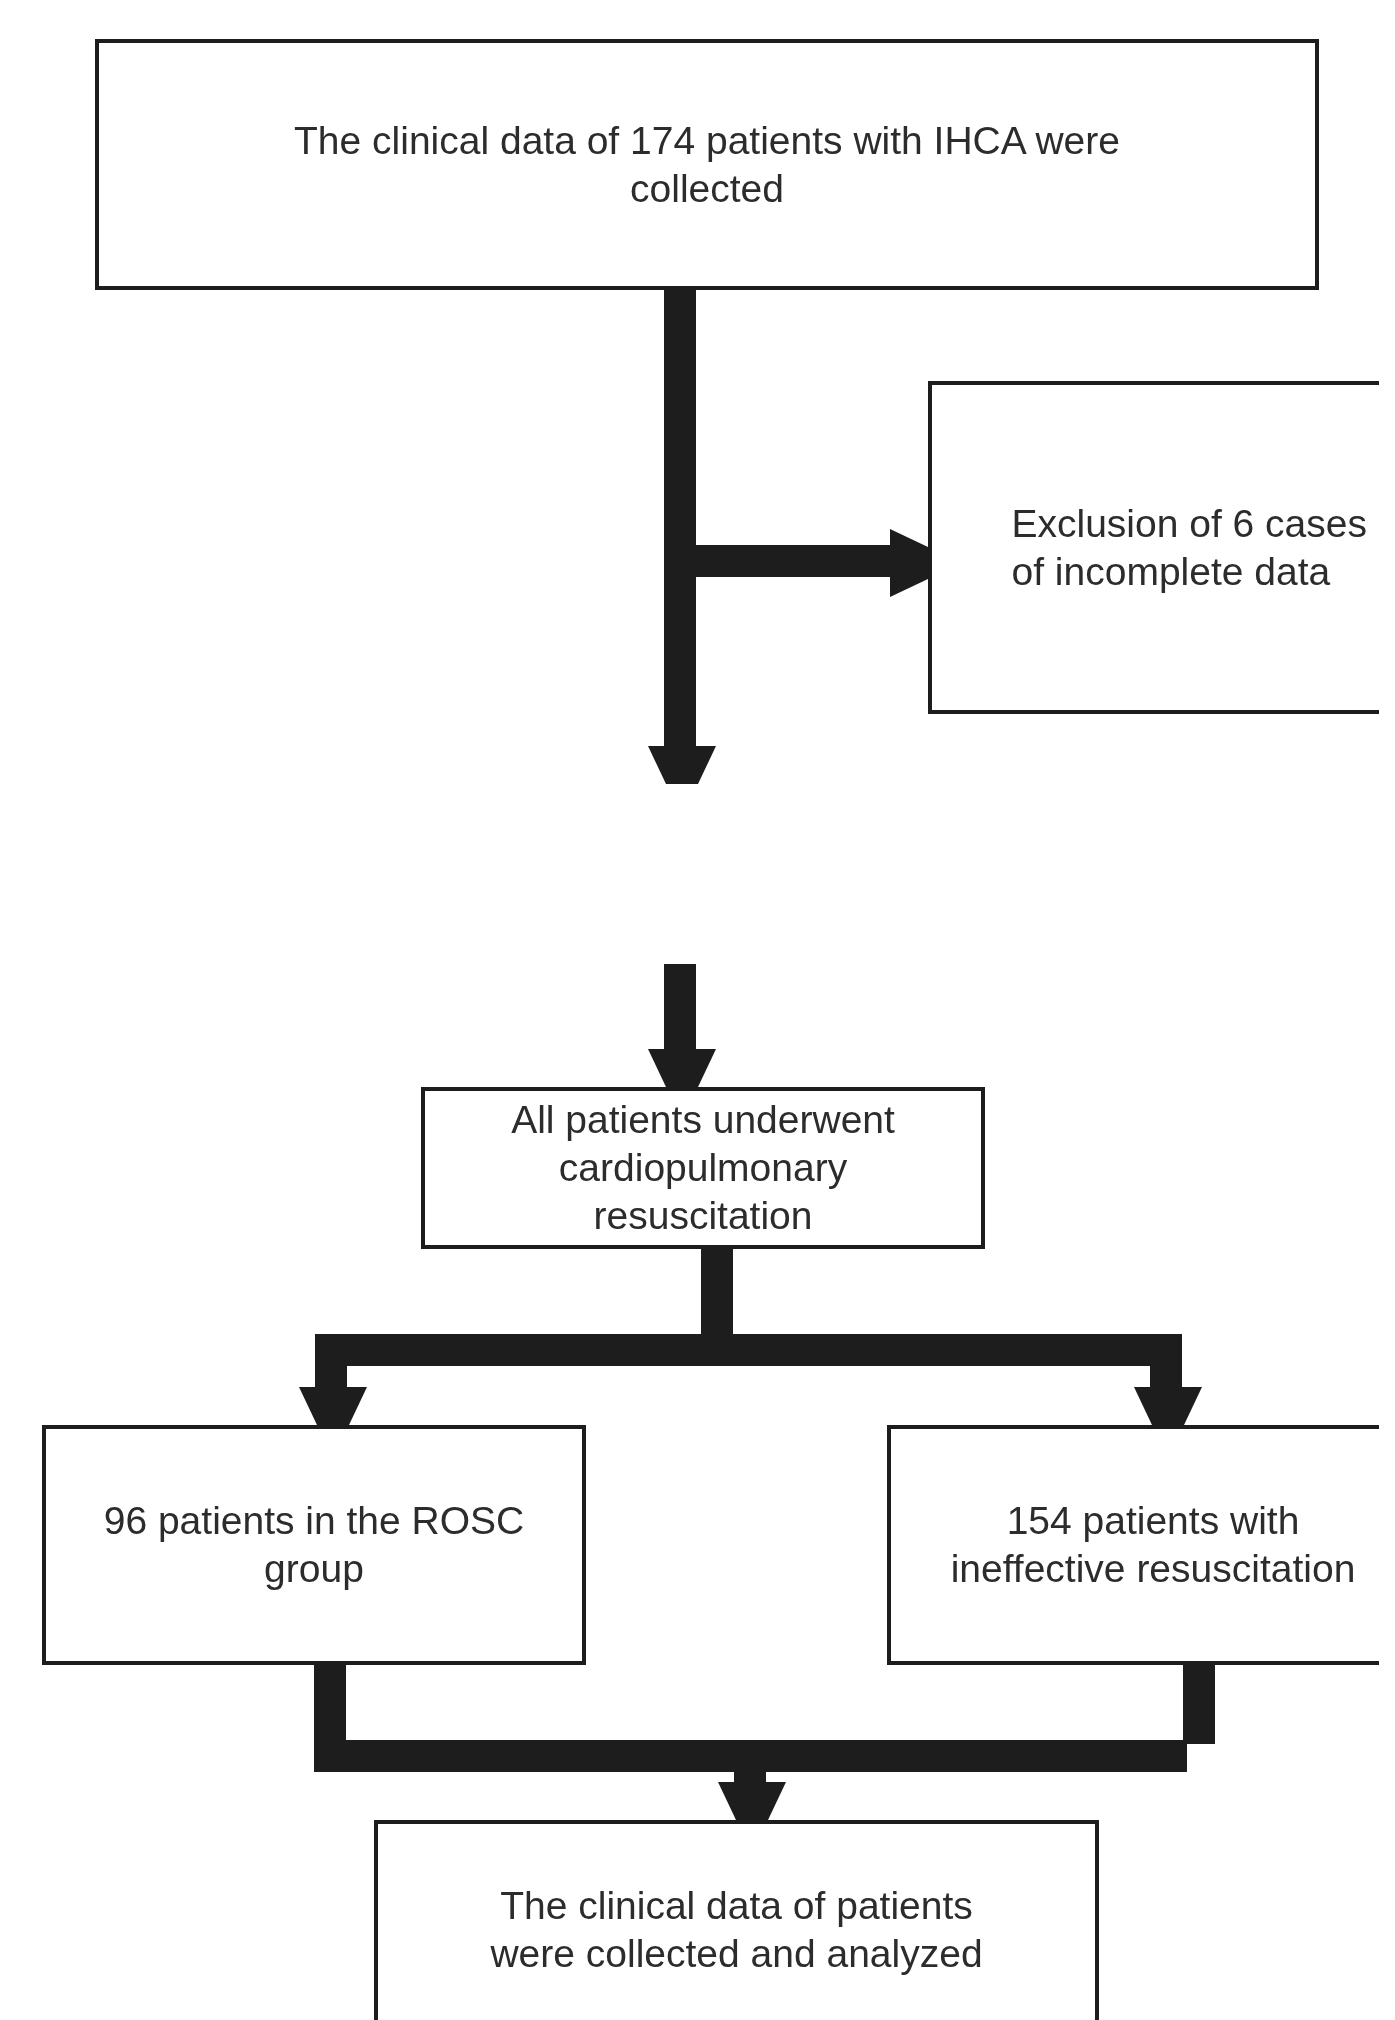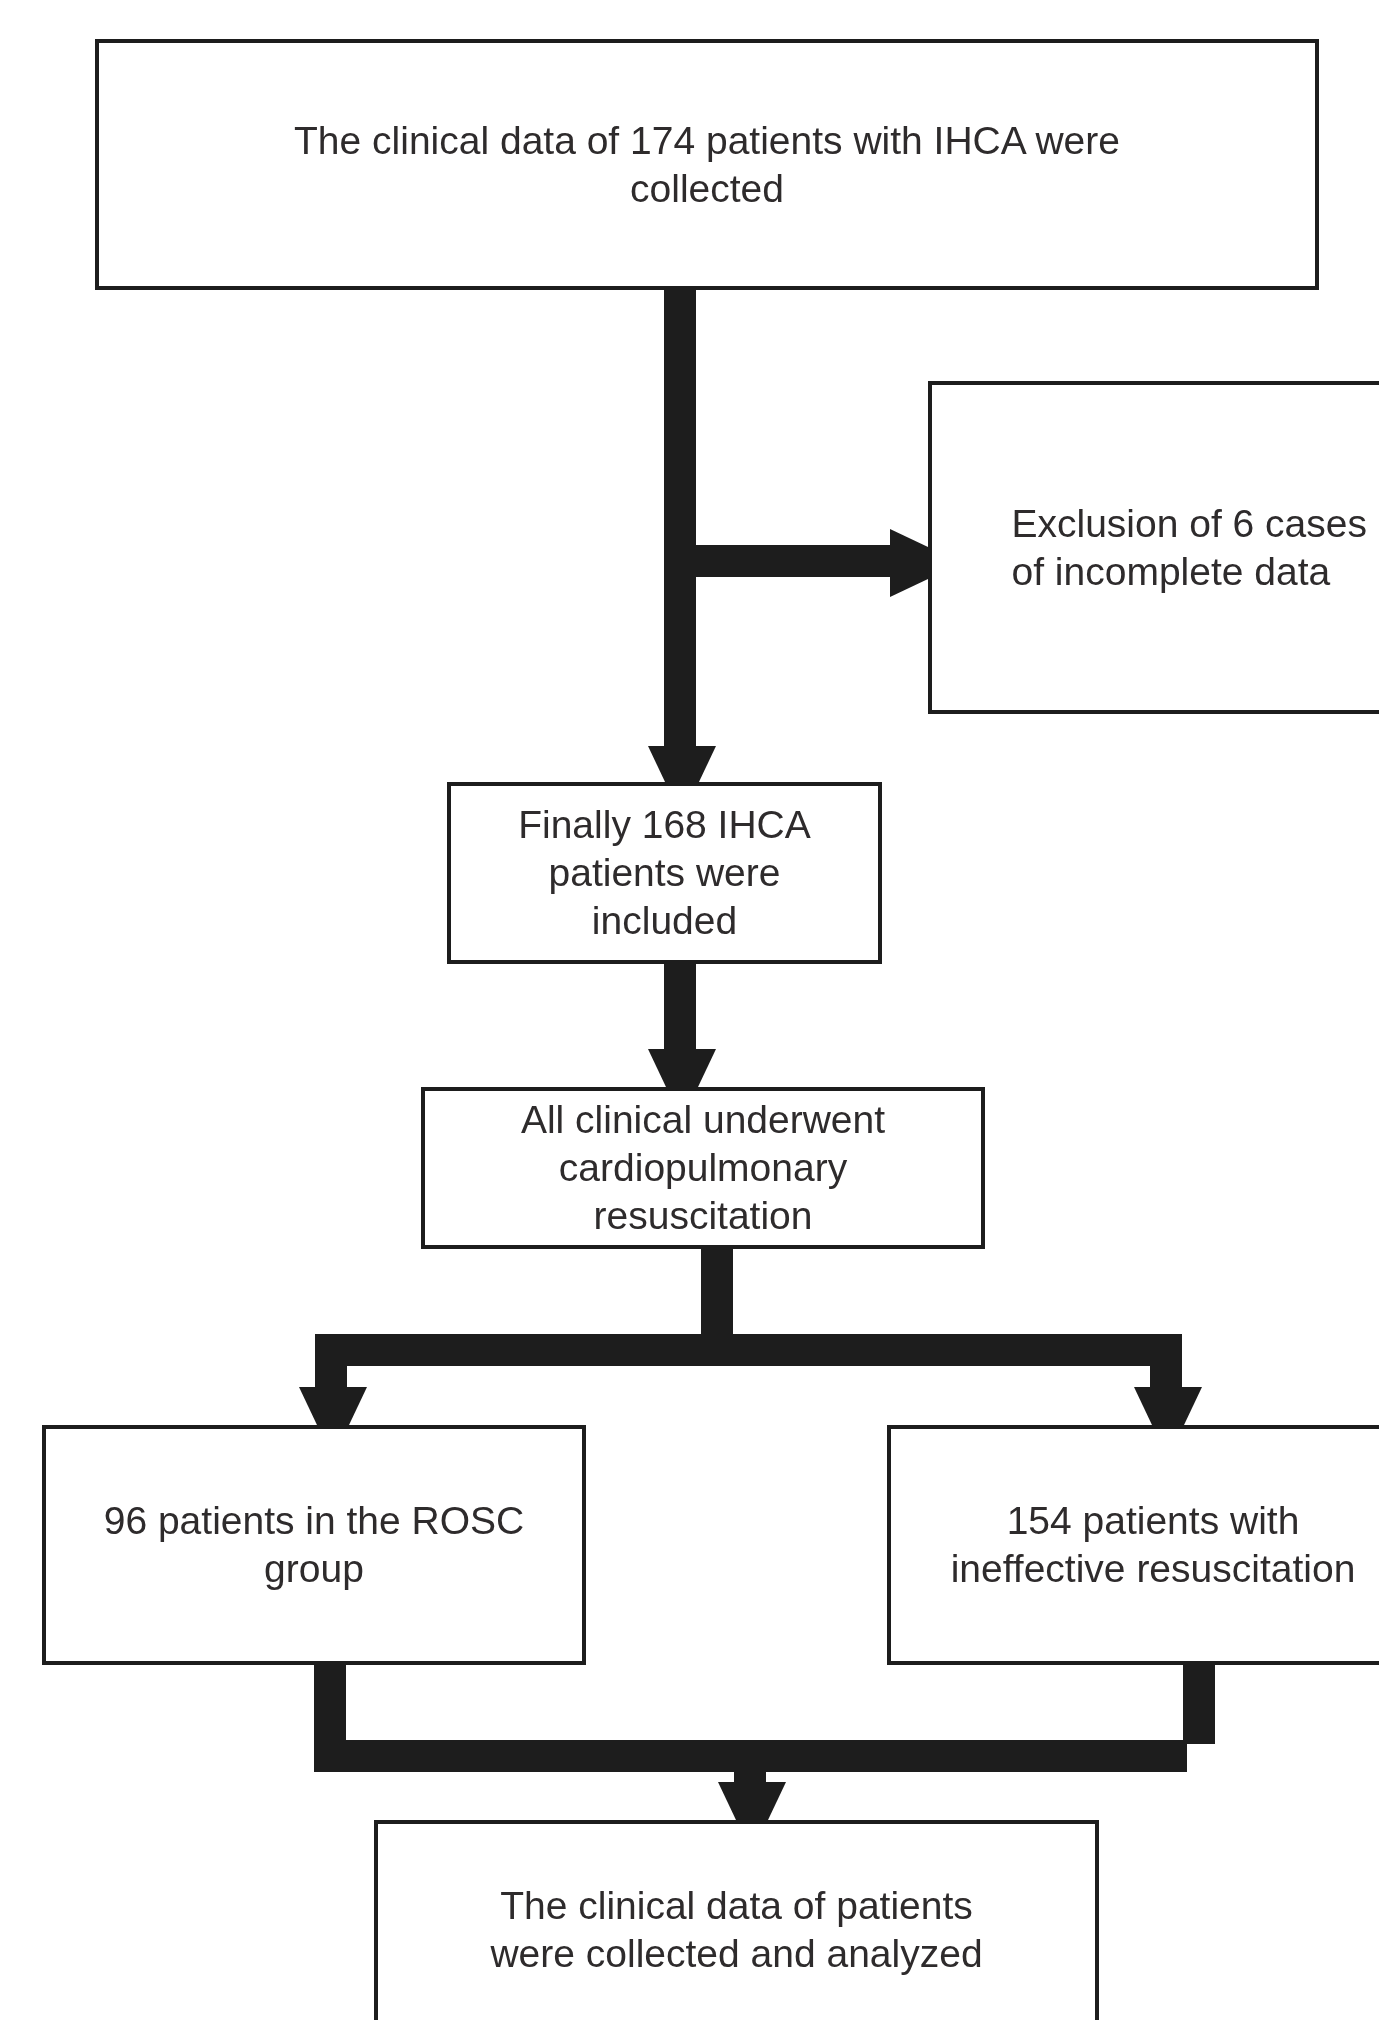--- a/index.html
+++ b/index.html
@@ -81,28 +81,23 @@
   <div class="node box-collected">
     <span class="node-text">The clinical data of 174 patients with IHCA were
 collected</span>
   </div>
 
   <div class="node box-exclusion">
     <span class="node-text">Exclusion of 6 cases
 of incomplete data</span>
   </div>
 
-  <div class="node box-included">
-    <span class="node-text">Finally 168 IHCA
-patients were
-included</span>
-  </div>
 
   <div class="node box-cpr">
-    <span class="node-text">All clinical underwent
+    <span class="node-text">All patients underwent
 cardiopulmonary
 resuscitation</span>
   </div>
 
   <div class="node box-rosc">
     <span class="node-text">96 patients in the ROSC
 group</span>
   </div>
 
   <div class="node box-ineffective">

